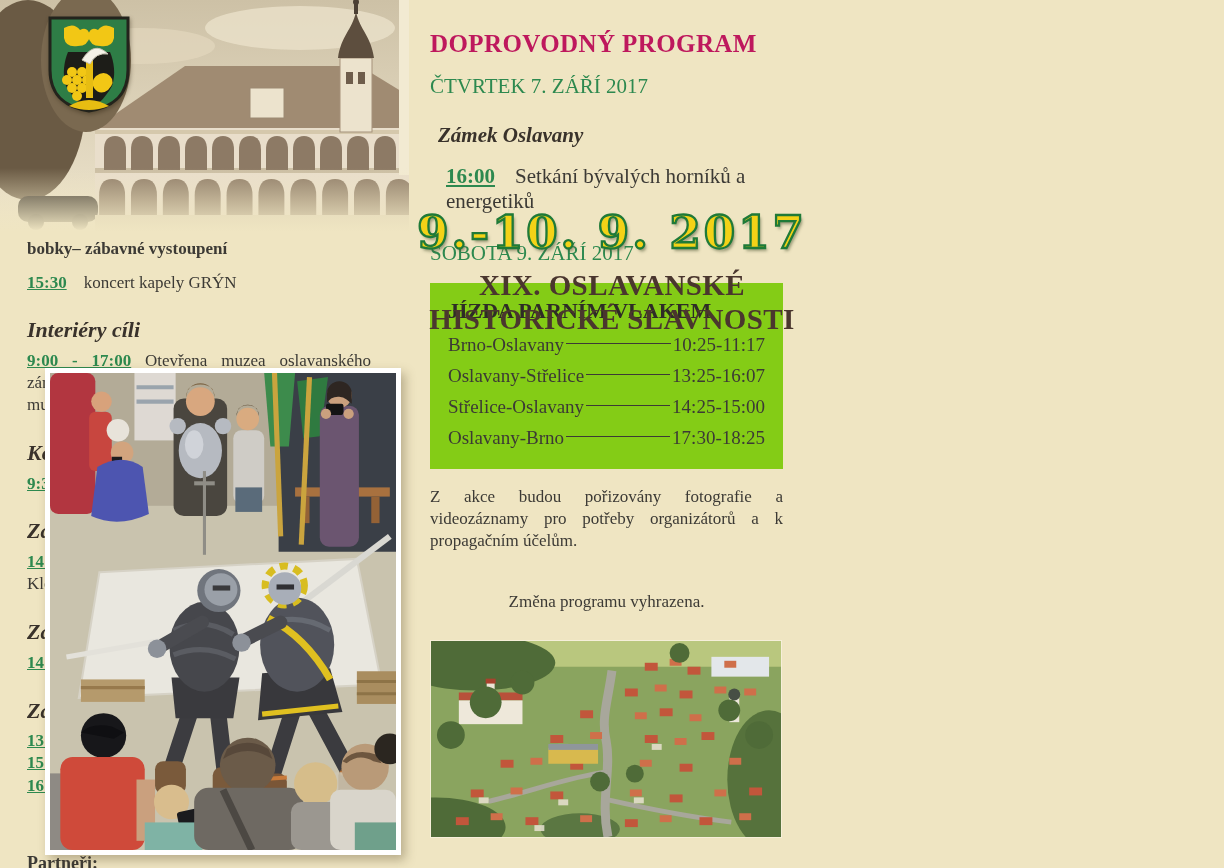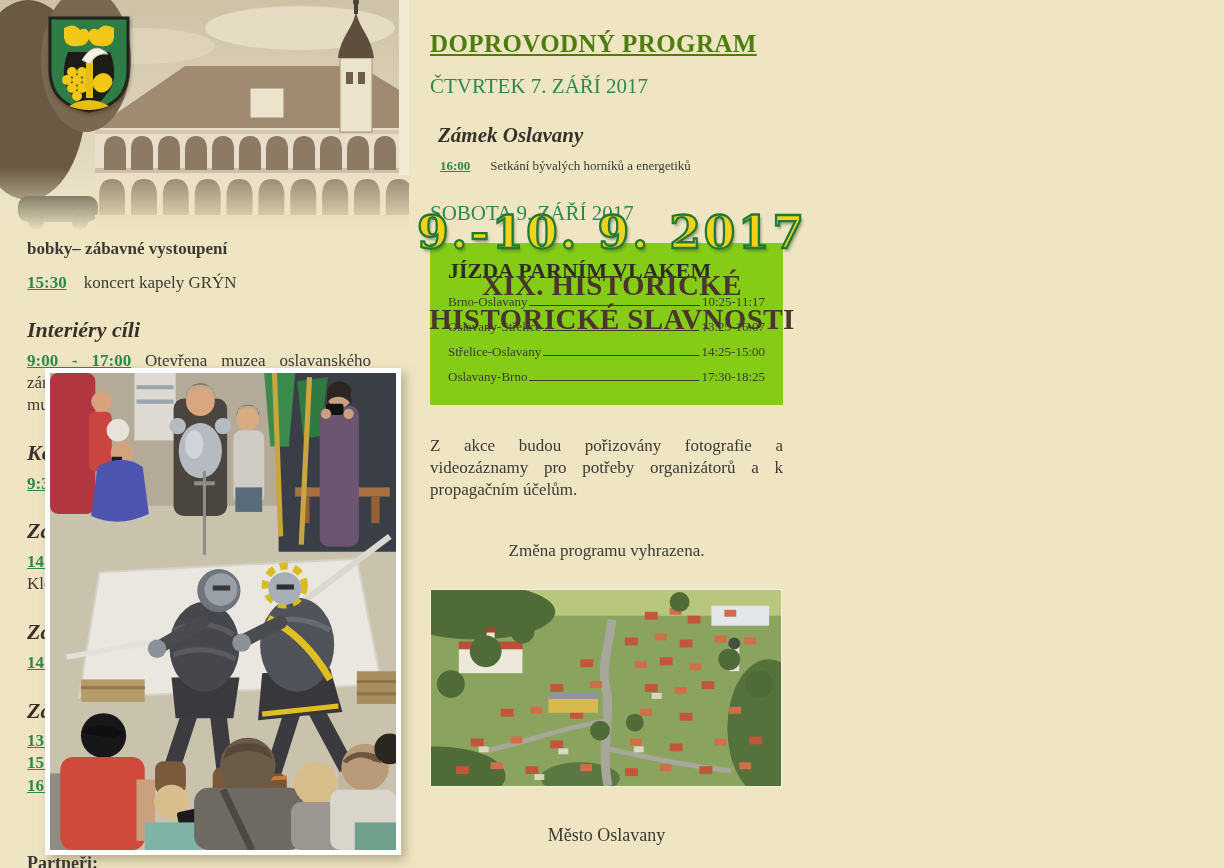--- a/index.html
+++ b/index.html
@@ -23,31 +23,31 @@
   h3.place{font-size:22px;font-style:italic;font-weight:bold;color:#39322b;margin:24px 0 7px;}
 
   
   .event-line{margin-top:14px;}
   .park-row{display:flex;font-size:17px;line-height:1.22;margin-top:2px;}
   .park-row .ptime{flex:0 0 54px;}
   .park-row .ptxt{font-weight:bold;margin-left:16px;}
   .partners-label{font-size:18px;font-weight:bold;margin-top:56px;}
 
   
-  .mid-heading{font-size:25px;font-weight:bold;color:#4d7c0f;text-decoration:underline;
+  .mid-heading{font-size:25px;font-weight:bold;color:#be185d;
     letter-spacing:.4px;margin:2px 0 16px;}
   .day-heading{font-size:21px;font-weight:normal;color:#2d894f;margin:22px 0 0;}
   .venue-heading{font-size:21px;font-weight:bold;font-style:italic;color:#39322b;margin:24px 8px 6px;}
-  .sched-line{font-size:13px;margin:10px;}
+  .sched-line{font-size:21px;margin:16px;}
   .sched-line .time{margin-right:20px;}
   .train-box{background:#84cc16;margin-top:17px;padding:15px 18px 20px;}
   .train-title{font-size:22px;font-weight:bold;color:#2e2c26;margin:0 0 10px;}
-  .train-row{display:flex;align-items:flex-end;font-size:13px;color:#3c3a35;margin-top:9px;}
+  .train-row{display:flex;align-items:center;font-size:19px;color:#3c3a35;margin-top:9px;}
   .train-row .fill{flex:1;border-bottom:1.7px solid #3c3a35;margin:0 2px 4px;}
-  .note{margin-top:30px;}
+  .note{margin-top:17px;}
   .note2{margin-top:40px;text-align:center;}
   .aerial-wrap{margin-top:27px;width:352px;height:198px;border:1px solid #f6efd9;box-sizing:border-box;}
   .invitation{font-size:18px;line-height:1.4;text-align:center;margin:11px 4px 0;}
 
   
   .castle-wrap{position:absolute;top:0;left:0;width:409px;height:240px;}
   .castle-wrap::after{content:"";position:absolute;left:0;right:0;bottom:0;height:72px;
     background:linear-gradient(to bottom, rgba(239,229,194,0), #efe5c2 88%);}
   .coa{position:absolute;top:14px;left:44px;width:90px;height:100px;filter:drop-shadow(1px 2px 2px rgba(40,30,10,.4));}
   .big-date{position:absolute;top:206px;left:0;width:100%;text-align:center;
@@ -309,21 +309,21 @@
     </g>
     <path d="M52,62 q8,-6 14,0 q6,6 -2,14 q-8,6 -14,-2 q-4,-6 2,-12 Z" fill="#f2c715"></path>
     <rect x="42" y="46" width="7" height="38" fill="#e7bd12"></rect>
     <path d="M38,46 Q50,26 64,40 Q52,38 46,50 Z" fill="#f5f2e8" stroke="#c9c4b4" stroke-width="1"></path>
     <path d="M25,92 Q45,80 65,92 Q45,100 25,92 Z" fill="#e7bd12"></path>
   </svg>
 
   <div class="big-date">9.-10. 9. 2017</div>
 
   <div class="fest-title">
-    <span>XIX. HISTORICKÉ</span><br>
+    <span>XIX. OSLAVANSKÉ</span><br>
     <span>HISTORICKÉ SLAVNOSTI</span>
   </div>
 
   <div class="knight-wrap">
     <svg width="346" height="477" viewBox="0 0 336 467" preserveAspectRatio="none">
       <rect width="336" height="467" fill="#b3ab97"></rect>
       <rect x="0" y="130" width="336" height="337" fill="#c9c3ae"></rect>
       <rect x="222" y="0" width="114" height="175" fill="#3a3f47"></rect>
       <rect x="238" y="112" width="92" height="9" fill="#a8713f"></rect>
       <rect x="244" y="121" width="8" height="26" fill="#946236"></rect>

